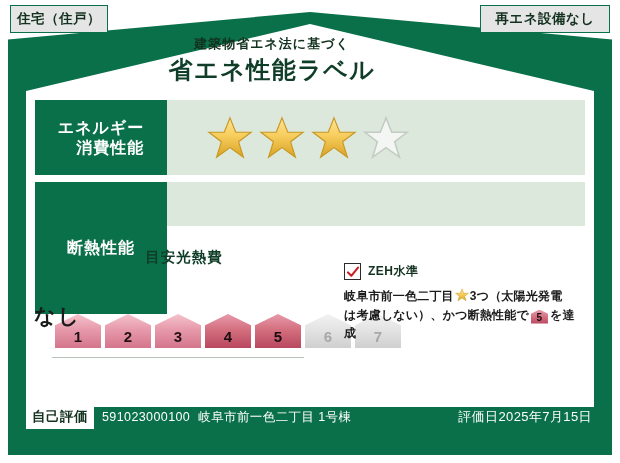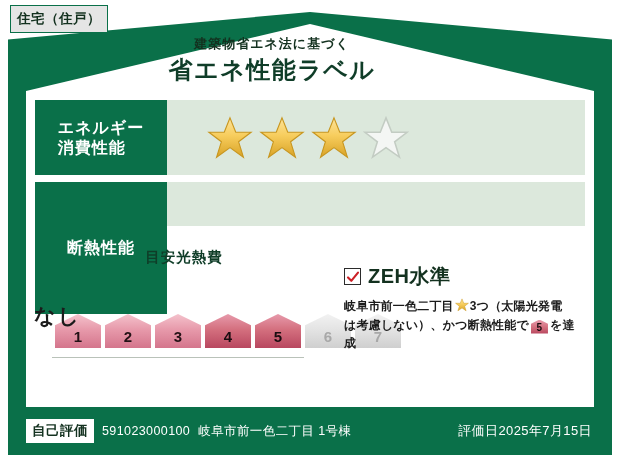--- a/index.html
+++ b/index.html
@@ -108,21 +108,21 @@
   .row-label {
     background: #0a7049;
     color: #ffffff;
     font-weight: bold;
     font-size: 16px;
     letter-spacing: 1px;
     line-height: 1.25;
     display: flex;
     align-items: center;
     justify-content: center;
-    text-align: left;
+    text-align: right;
     width: 132px;
     flex: 0 0 132px;
     box-sizing: border-box;
   }
   .row-value {
     flex: 1 1 auto;
     display: flex;
     align-items: center;
     padding-left: 14px;
     box-sizing: border-box;
@@ -218,21 +218,21 @@
     border: 1.5px solid #2b2b2b;
     background: #ffffff;
     display: flex;
     align-items: center;
     justify-content: center;
     flex: 0 0 17px;
     box-sizing: border-box;
   }
   .zeh-title {
     color: #13311f;
-    font-size: 20px;
+    font-size: 12px;
     font-weight: bold;
     letter-spacing: 0.5px;
   }
   .zeh-desc {
     margin-top: 7px;
     color: #1b1b1b;
     font-size: 12px;
     font-weight: bold;
     line-height: 1.55;
     letter-spacing: 0.2px;
@@ -250,21 +250,21 @@
     line-height: 15px;
     vertical-align: -2px;
     margin: 0 2px;
     clip-path: polygon(0% 30%, 50% 0%, 100% 30%, 100% 100%, 0% 100%);
   }
 
   
   .footer {
     position: absolute;
     left: 26px;
-    top: 418px;
+    top: 404px;
     width: 568px;
     height: 26px;
     display: flex;
     align-items: center;
     z-index: 6;
     color: #ffffff;
     text-align: center;
   }
   .footer-badge {
     background: #ffffff;
@@ -291,20 +291,21 @@
 </style>
 </head>
 <body>
 
 <div id="label-root">
 
   <div class="green-frame"></div>
   <div class="white-body"></div>
 
   <div class="corner-tag tag-left">住宅（住戸）</div>
+  <div class="corner-tag tag-right">再エネ設備なし</div>
 
   <div class="heading-wrap">
     <div class="heading-sub">建築物省エネ法に基づく</div>
     <div class="heading-main">省エネ性能ラベル</div>
   </div>
 
   <div class="content">
 
     <div class="perf-row row-energy">
       <div class="row-label">

